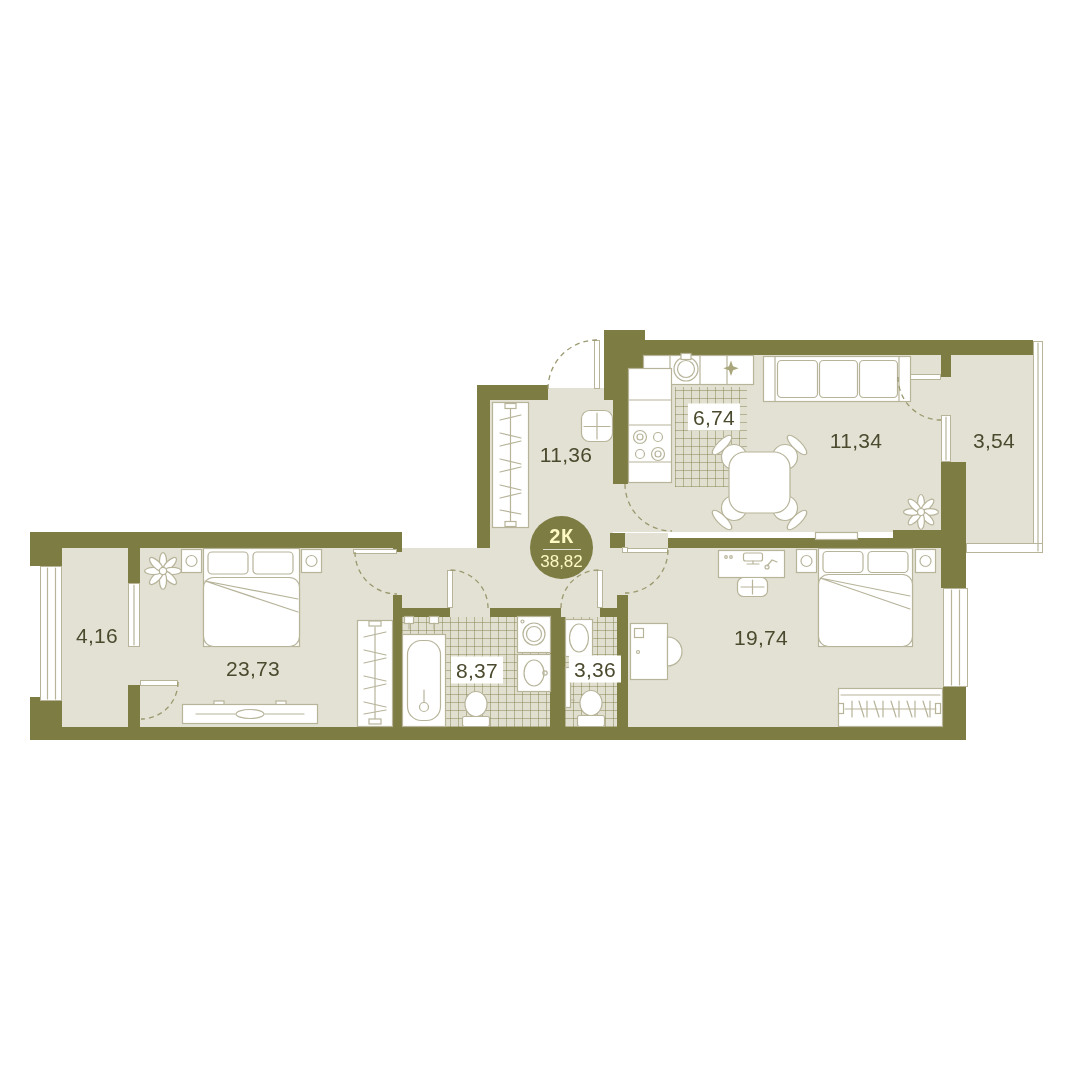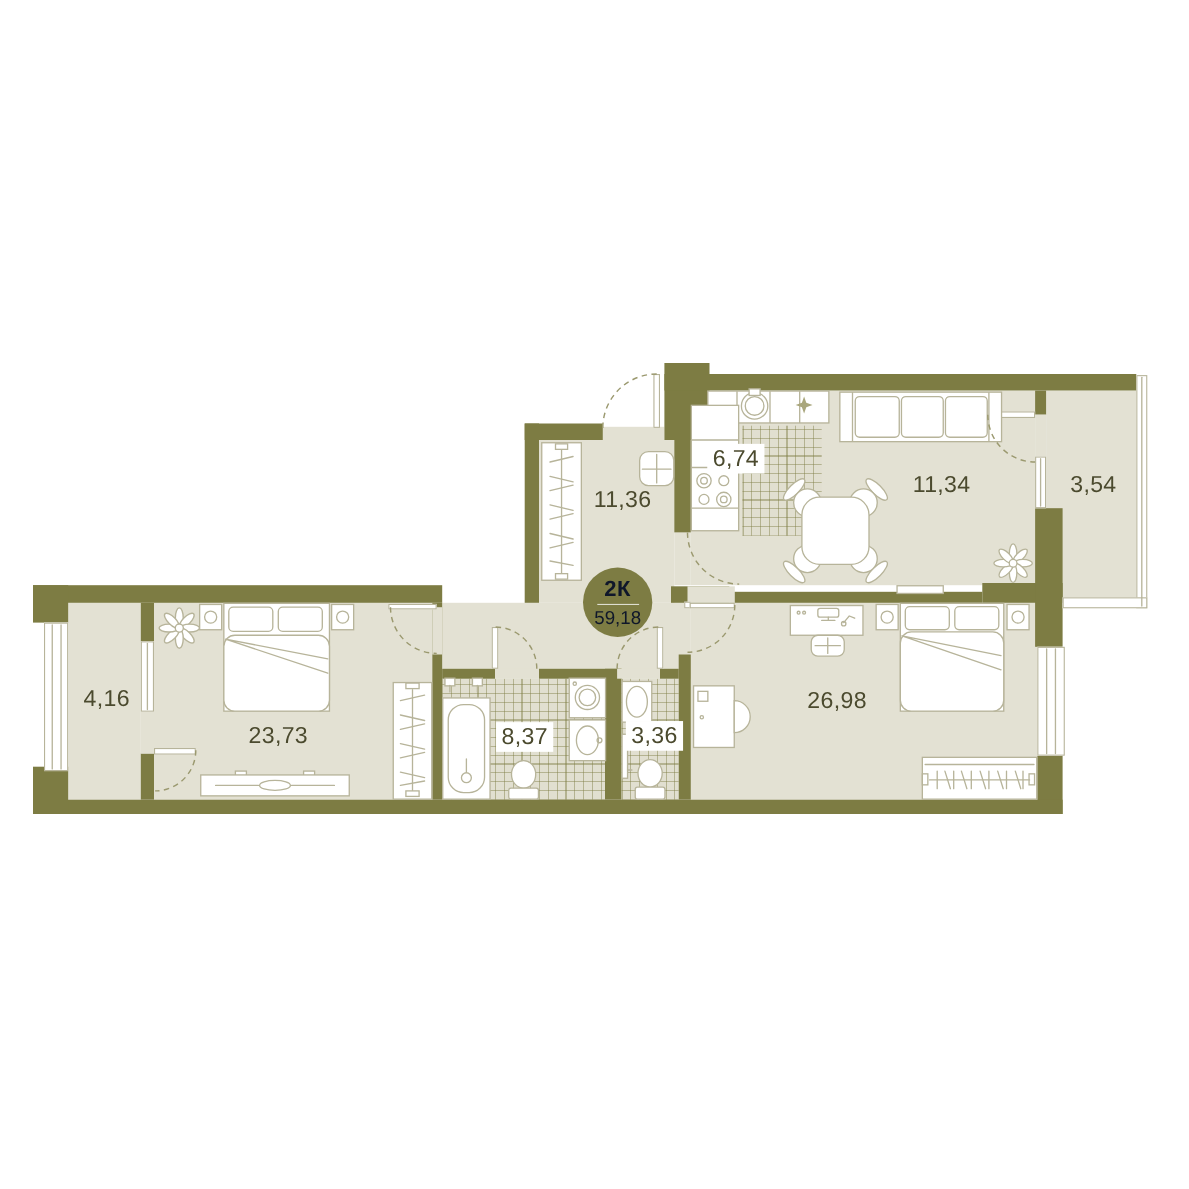--- a/index.html
+++ b/index.html
@@ -21,21 +21,21 @@
   svg.overlay{position:absolute;left:0;top:0;}
   .fo{fill:#fff;stroke:var(--outline);stroke-width:1.2;}
   .ln{fill:none;stroke:var(--outline);stroke-width:1.2;stroke-linecap:round;}
   .dash{fill:none;stroke:var(--arc);stroke-width:1.3;stroke-dasharray:5 4;}
   .st{fill:#a9a67c;stroke:none;}
   .lbl{position:absolute;transform:translate(-50%,-50%);font-size:21px;
        color:var(--text);white-space:nowrap;letter-spacing:.3px;}
   .chip{background:var(--chip);padding:0 5px;line-height:27px;}
   .badge{position:absolute;left:530px;top:516px;width:63px;height:63px;border-radius:50%;
          background:var(--badge);display:flex;flex-direction:column;align-items:center;
-         justify-content:center;color:#0f172a;}
+         justify-content:center;color:#fef9c3;}
   .badge-type{font-size:20px;font-weight:bold;line-height:1;letter-spacing:.5px;}
   .badge-div{width:38px;height:1px;background:rgba(255,255,255,.75);margin:3px 0;}
   .badge-area{font-size:17px;line-height:1;}
 </style>
 </head>
 <body>
 
 <div class="stage">
 
   <div class="floor" style="left:490px;top:400px;width:123px;height:148px"></div>
@@ -299,28 +299,28 @@
       <path class="dash" d="M898,377 A43,43 0 0 0 941,420"></path>
       <path class="dash" d="M355,552 A42,42 0 0 0 397,594"></path>
       <path class="dash" d="M668,550 A43,43 0 0 1 625,593"></path>
       <path class="dash" d="M488,608 A38,38 0 0 0 450,570"></path>
       <path class="dash" d="M561,608 A38,38 0 0 1 599,570"></path>
       <path class="dash" d="M178,682 A37,37 0 0 1 141,719"></path>
     </g>
   </svg>
 
   <div class="lbl" style="left:566px;top:455px">11,36</div>
-  <div class="lbl chip" style="left:669px;top:417px">6,74</div>
+  <div class="lbl chip" style="left:714px;top:417px">6,74</div>
   <div class="lbl" style="left:856px;top:441px">11,34</div>
   <div class="lbl" style="left:994px;top:441px">3,54</div>
   <div class="lbl" style="left:97px;top:636px">4,16</div>
   <div class="lbl" style="left:253px;top:669px">23,73</div>
   <div class="lbl chip" style="left:477px;top:670px">8,37</div>
   <div class="lbl chip" style="left:595px;top:669px">3,36</div>
-  <div class="lbl" style="left:761px;top:638px">26,98</div>
+  <div class="lbl" style="left:761px;top:638px">19,74</div>
 
   <div class="badge">
     <div class="badge-type">2К</div>
     <div class="badge-div"></div>
-    <div class="badge-area">59,18</div>
+    <div class="badge-area">38,82</div>
   </div>
 
 </div>
 
 </body></html>

